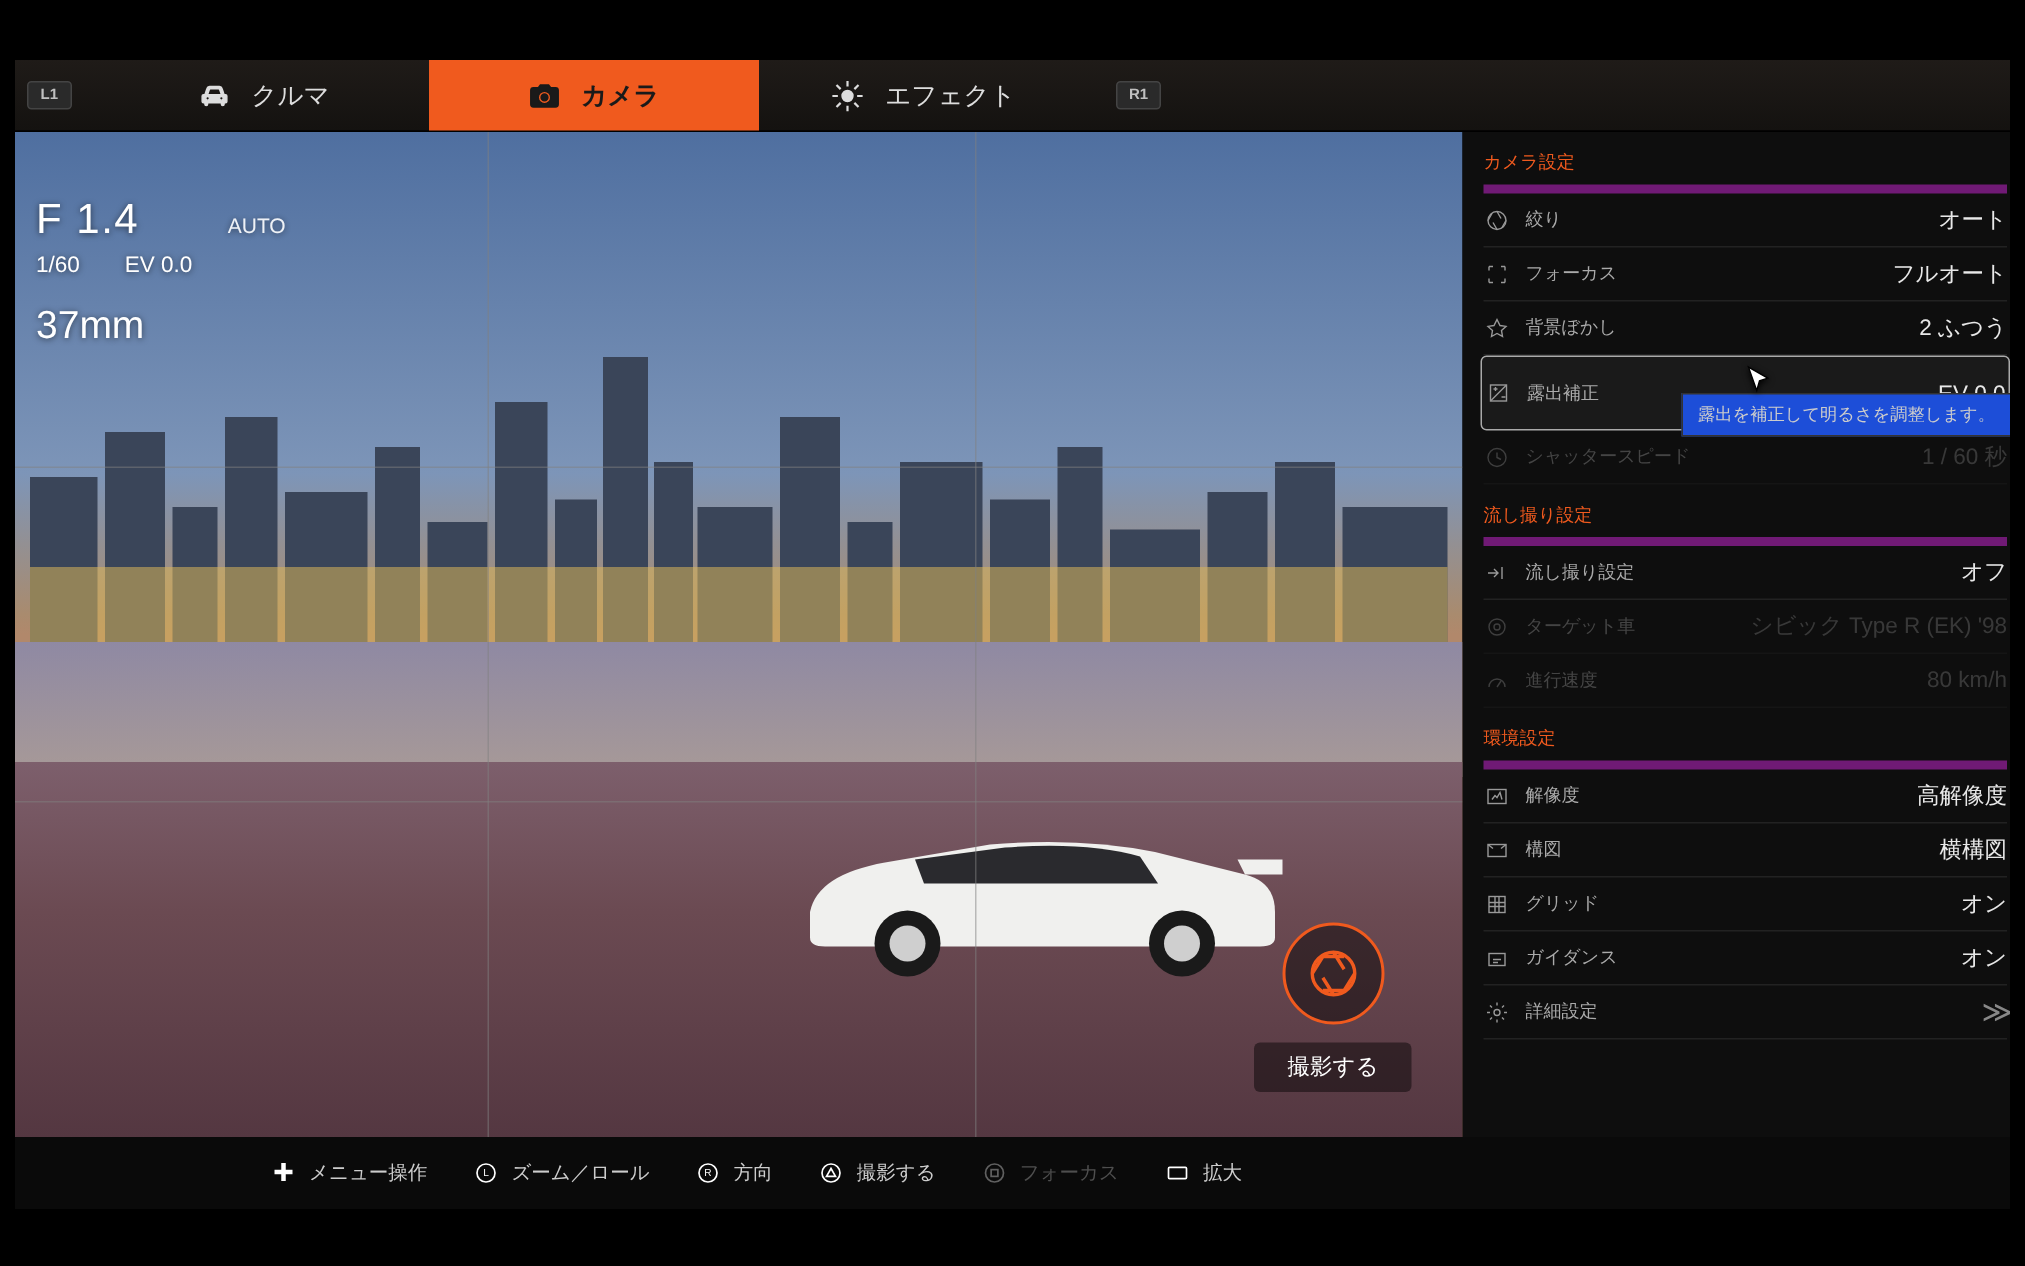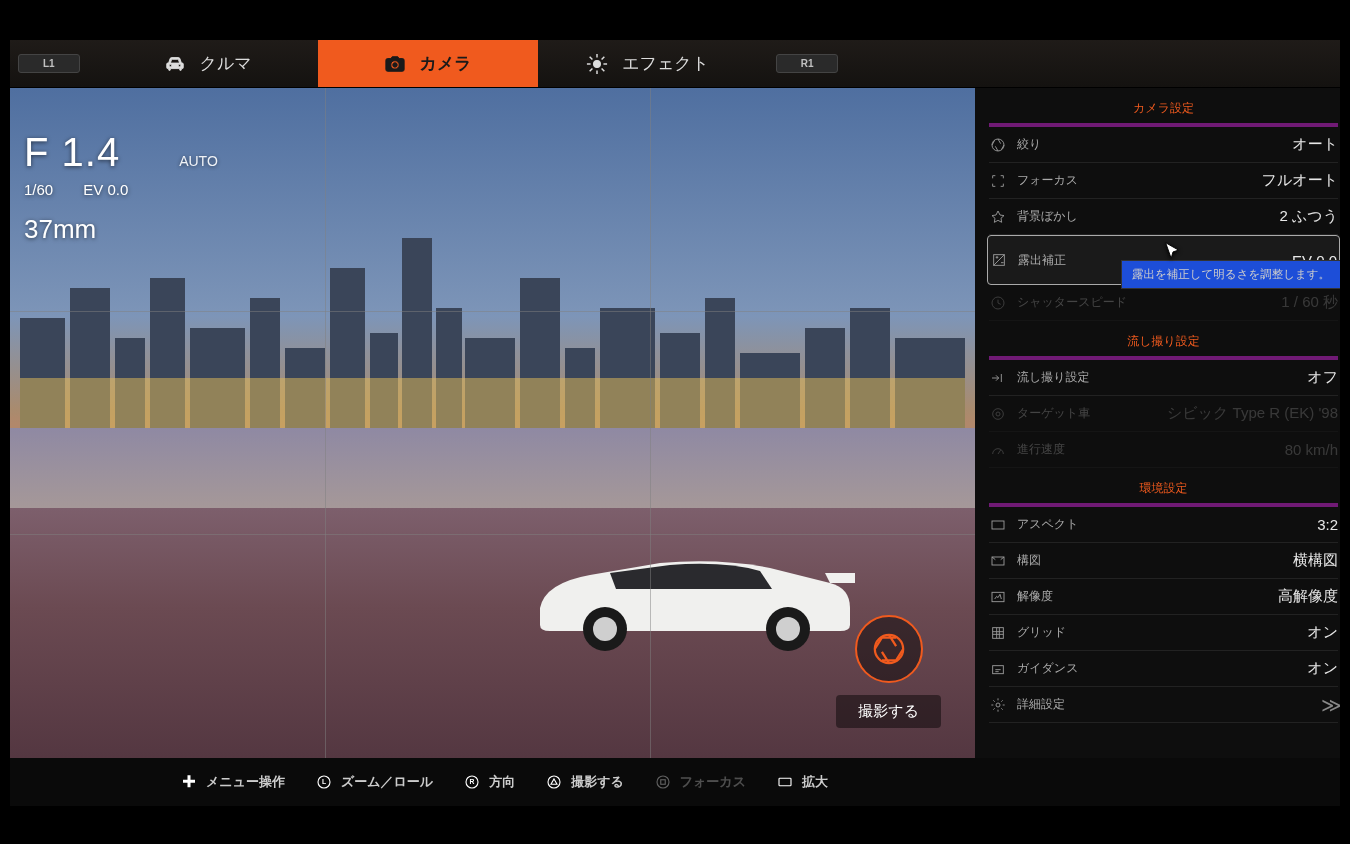--- a/index.html
+++ b/index.html
@@ -6,21 +6,21 @@
   html, body { width: 1350px; height: 844px; font-family: "Helvetica Neue", Arial, sans-serif; background: #000; color: #ddd; overflow: hidden; }
   .app { width: 1350px; height: 844px; position: relative; background: #000; }
 
   
   .topband { width: 100%; height: 40px; background: #000; }
 
   
   .modebar { width: 100%; height: 48px; background: linear-gradient(#1f1b18,#141210); display: flex; align-items: stretch; border-bottom: 1px solid #000; }
   .modebar .spacer { flex: 1; }
   .bumper { display: flex; align-items: center; padding: 0 18px; }
-  .bumper-chip { font-size: 10px; font-weight: 700; background: #2a2a2a; color: #c0c0c0; padding: 3px 24px; border-radius: 3px; border: 1px solid #444; }
+  .bumper-chip { font-size: 10px; font-weight: 700; background: #2a2a2a; color: #c0c0c0; padding: 3px 8px; border-radius: 3px; border: 1px solid #444; }
   .tab { width: 220px; display: flex; align-items: center; justify-content: center; gap: 14px; font-size: 17px; color: #ddd; cursor: pointer; }
   .tab.active { background: #f05a1e; color: #1a1a1a; font-weight: 600; }
   .tab svg { width: 22px; height: 22px; fill: currentColor; stroke: currentColor; }
 
   
   .main { display: flex; width: 100%; height: 670px; }
   .viewport { position: relative; width: 975px; height: 670px; overflow: hidden; }
   .scene { position: absolute; inset: 0; }
   .sky { position: absolute; inset: 0; background: linear-gradient(#4f6fa0 0%, #7d95b8 34%, #a98b6e 48%, #b1886b 50%); }
   .water { position: absolute; left:0; right:0; top: 340px; height: 90px; background: linear-gradient(#8f89a3, #a89a97); filter: blur(.5px); }
@@ -36,49 +36,49 @@
   .carwheel { fill: #cfcfcf; }
 
   
   .gridline { position: absolute; background: rgba(128,128,128,.5); }
   .gl-v { width: 1px; top:0; bottom:0; }
   .gl-h { height: 1px; left:0; right:0; }
 
   
   .hud { position: absolute; left: 24px; top: 42px; color: #fff; text-shadow: 0 1px 4px rgba(0,0,0,.6); }
   .hud .row1 { display: flex; align-items: baseline; gap: 16px; }
-  .hud .f { font-size: 40px; font-weight: 500; letter-spacing: 1px; }
+  .hud .f { font-size: 28px; font-weight: 500; letter-spacing: 1px; }
   .hud .auto { font-size: 14px; font-weight: 500; opacity: .9; margin-left: 43px; }
   .hud .row2 { display: flex; gap: 30px; font-size: 15px; margin-top: 6px; }
   .hud .focal { font-size: 26px; margin-top: 16px; }
 
   
   .shutter-wrap { position: absolute; right: 34px; bottom: 30px; display: flex; flex-direction: column; align-items: center; gap: 12px; }
   .shutter-btn { width: 68px; height: 68px; border-radius: 50%; background: rgba(0,0,0,.45); border: 2px solid #f05a1e; display: flex; align-items: center; justify-content: center; cursor: pointer; }
   .shutter-btn svg { width: 34px; height: 34px; }
   .shutter-label { background: rgba(0,0,0,.45); color: #fff; font-size: 15px; padding: 7px 22px; border-radius: 4px; }
 
   
   .panel { width: 375px; height: 670px; background: #0e0e0e; overflow-y: hidden; font-size: 13px; padding: 0 12px 0 14px; }
-  .section-title { color: #f05a1e; font-size: 12px; text-align: center; padding: 12px 0 6px; border-bottom: 4px solid #701a75; }
+  .section-title { color: #f05a1e; font-size: 12px; text-align: left; padding: 12px 0 6px; border-bottom: 6px solid #701a75; }
   .row { display: flex; align-items: center; height: 36px; border-bottom: 1px solid #222; position: relative; }
   .row .icon { width: 18px; display:flex; align-items:center; justify-content:center; margin-right: 10px; color:#999; }
   .row .icon svg { width:16px; height:16px; stroke:#999; fill:none; stroke-width:1.4; }
   .row .label { color: #aaa; font-size: 12px; }
   .row .value { margin-left: auto; color: #e8e8e8; font-size: 15px; }
   .row.disabled { opacity: .35; }
   .row.disabled .value { color: #888; }
   .row.selected { border: 1px solid #aaa; border-radius: 4px; background: #1a1a1a; height: 50px; margin: 0 -2px; padding: 0 2px; }
   .row.arrow .value { color:#888; font-size:20px; letter-spacing:-4px;}
   .tooltip { position: absolute; right: -2px; top: 24px; background: #1d4ed8; border: 1px solid #333; color: #ccc; font-size: 11.5px; padding: 6px 10px; white-space: nowrap; z-index: 5; }
   .cursor { position: absolute; left: 174px; top: 4px; z-index:6; }
   .cursor svg { width:22px; height:22px; filter: drop-shadow(0 1px 2px #000); }
 
   
-  .bottombar { width: 100%; height: 48px; background: #0a0a0a; display: flex; align-items: center; padding-left: 180px; gap: 30px; font-size: 13px; color: #ccc; font-weight: bold; }
+  .bottombar { width: 100%; height: 48px; background: #0a0a0a; display: flex; align-items: center; padding-left: 180px; gap: 30px; font-size: 13px; color: #ccc; }
   .hint { display: flex; align-items: center; gap: 8px; }
   .hint.disabled { opacity: .35; }
   .hint .glyph { display:inline-flex; width:18px; height:18px; align-items:center; justify-content:center; }
   .hint .glyph svg { width:18px; height:18px; }
   .pad-btn{fill:#fff;}
   .pad-ring{fill:none;stroke:#fff;stroke-width:1.5;}
   .footer { position:absolute; right:6px; bottom:2px; font-size:8px; color:#555; }
 
   
   .frame-border-l, .frame-border-r { position:absolute; top:0; bottom:0; width:10px; background:#000; z-index:10;}
@@ -290,45 +290,36 @@
             </svg>
           </span>
         <span class="label">進行速度</span>
         <span class="value">80 km/h</span>
       </div>
 
       <div class="section-title">環境設定</div>
       <div class="row">
         <span class="icon">
             <svg viewBox="0 0 24 24">
-              <rect x="3" y="6" width="18" height="12"></rect>
-            </svg>
-          </span>
-        <span class="label">アスペクト</span>
-        <span class="value">3:2</span>
+              <rect x="3" y="5" width="18" height="14"></rect>
+              <path d="M7 15l3-4 2 2 3-5 2 7"></path>
+            </svg>
+          </span>
+        <span class="label">解像度</span>
+        <span class="value">高解像度</span>
       </div>
       <div class="row">
         <span class="icon">
             <svg viewBox="0 0 24 24">
               <rect x="3" y="6" width="18" height="12"></rect>
               <path d="M3 6l5 4M21 6l-5 4"></path>
             </svg>
           </span>
         <span class="label">構図</span>
         <span class="value">横構図</span>
-      </div>
-      <div class="row">
-        <span class="icon">
-            <svg viewBox="0 0 24 24">
-              <rect x="3" y="5" width="18" height="14"></rect>
-              <path d="M7 15l3-4 2 2 3-5 2 7"></path>
-            </svg>
-          </span>
-        <span class="label">解像度</span>
-        <span class="value">高解像度</span>
       </div>
       <div class="row">
         <span class="icon">
             <svg viewBox="0 0 24 24">
               <rect x="4" y="4" width="16" height="16"></rect>
               <path d="M4 10h16M4 14h16M10 4v16M14 4v16"></path>
             </svg>
           </span>
         <span class="label">グリッド</span>
         <span class="value">オン</span>

